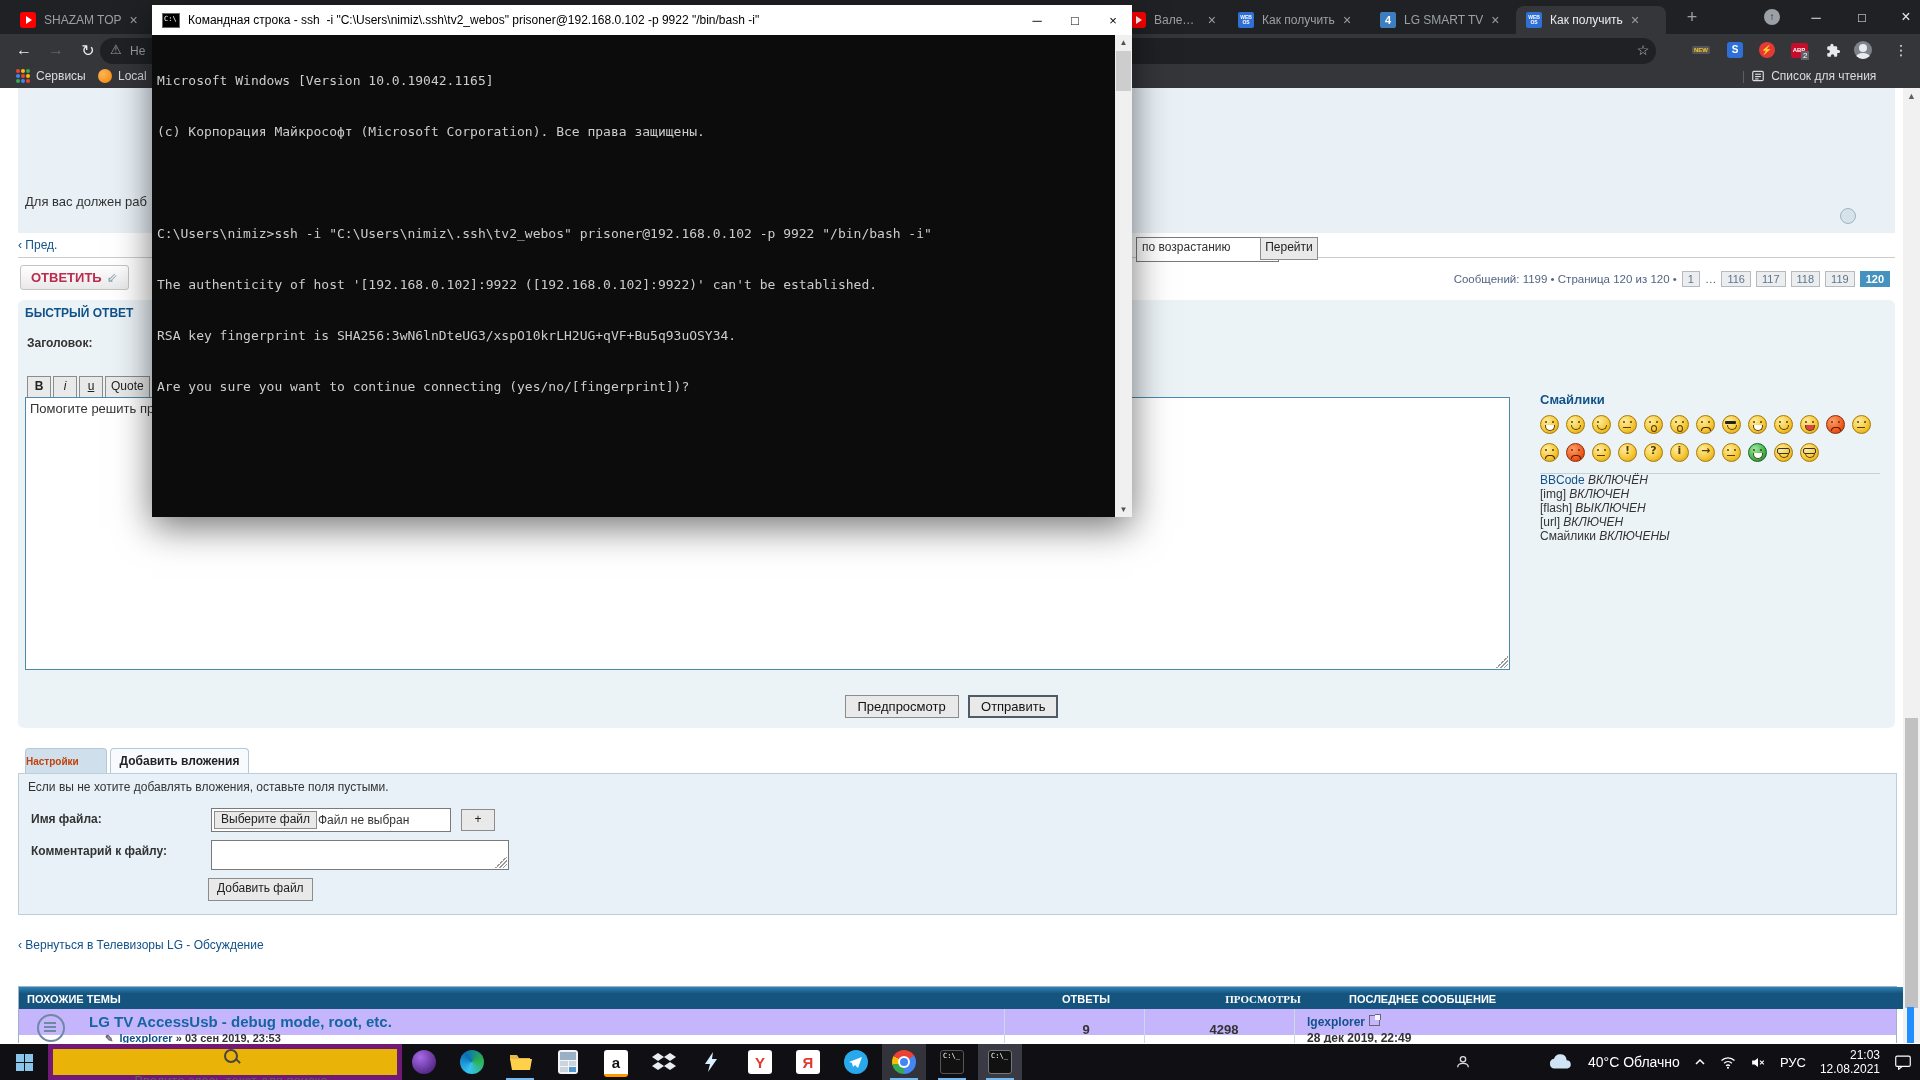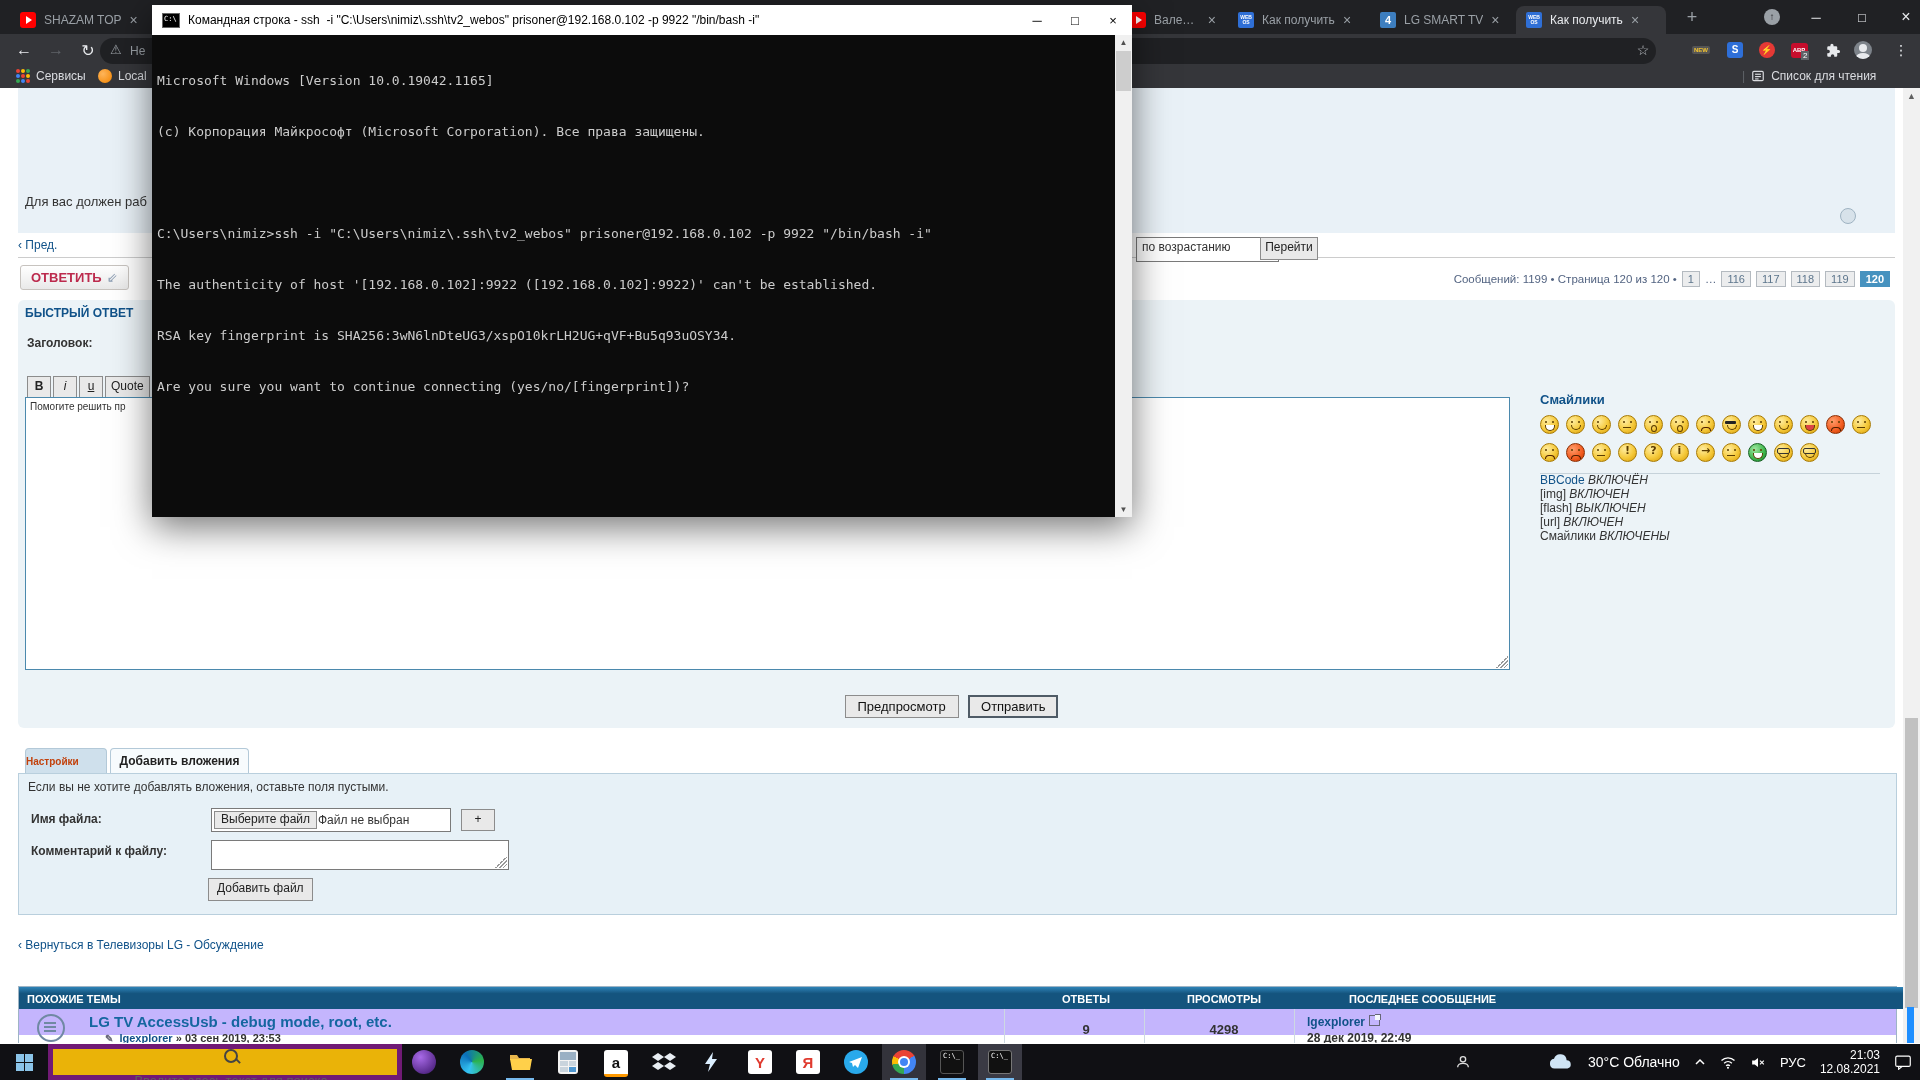--- a/index.html
+++ b/index.html
@@ -75,21 +75,21 @@
               font-size:11.5px;color:#536482;}
   .pg{border:1px solid #b4bac0;background:#ecedee;color:#5c758c;padding:1px 5px;font-size:11px;}
   .pg.cur{background:#4692bf;border-color:#4692bf;color:#fff;font-weight:bold;}
 
   #qr-panel{position:absolute;left:18px;top:212px;width:1877px;height:428px;background:#ecf3f7;
             border-radius:6px;}
   #qr-header{position:absolute;left:7px;top:6px;color:#105289;font-weight:bold;font-size:12px;}
   #subject-label{position:absolute;left:9px;top:36px;font-weight:bold;}
   .bbbtn{position:absolute;top:76px;height:20px;line-height:18px;padding:0 5px;}
   #qr-textarea{position:absolute;left:7px;top:97px;width:1483px;height:271px;background:#fff;
-               border:1px solid #4b89ad;font-size:10px;color:#333;padding:0;}
+               border:1px solid #4b89ad;font-size:13px;color:#333;padding:0;}
   #qr-textarea .txt{position:absolute;left:4px;top:3px;white-space:pre;}
   .grip{position:absolute;right:1px;bottom:1px;width:12px;height:12px;
         background:linear-gradient(135deg,transparent 50%,#999 50%,#999 57%,transparent 57%,
         transparent 65%,#999 65%,#999 72%,transparent 72%,transparent 80%,#999 80%,#999 87%,transparent 87%);}
   #smiley-box{position:absolute;left:1522px;top:92px;width:352px;}
   #smiley-title{color:#105289;font-weight:bold;font-size:13px;}
   .smrow{margin-top:8px;height:20px;}
   .face{display:inline-block;width:17px;height:17px;margin-right:7px;border-radius:50%;
         background:radial-gradient(circle at 35% 30%,#ffec9e,#f5c93a 55%,#d79b06);
         border:1px solid #a87900;position:relative;vertical-align:middle;}
@@ -406,21 +406,21 @@
     </div>
 
     <div id="back-link">
       <span class="link"><span>‹</span> <span>Вернуться в Телевизоры LG - Обсуждение</span></span>
     </div>
 
     <div id="similar">
       <div id="similar-header">
         <span class="h1">ПОХОЖИЕ ТЕМЫ</span>
         <span class="colhead" style="left:997px;width:140px;">ОТВЕТЫ</span>
-        <span class="colhead" style="left:1135px;width:140px;">ПРОСМОТРЫ</span>
+        <span class="colhead" style="left:1174px;width:140px;font-family:Liberation Serif, serif;">ПРОСМОТРЫ</span>
         <span class="colhead" style="left:1288px;text-align:left;margin-left:42px;">ПОСЛЕДНЕЕ СООБЩЕНИЕ</span>
       </div>
       <div id="similar-row">
         <div id="topic-icon"></div>
         <a id="topic-title">LG TV AccessUsb - debug mode, root, etc.</a>
         <div id="topic-meta">
           <span class="pen">✎</span>
           <span class="link">lgexplorer</span>
           <span>» 03 сен 2019, 23:53</span>
         </div>
@@ -547,21 +547,21 @@
           <path d="M4 20c0-4 4-6 8-6s8 2 8 6" fill="none" stroke="#ddd" stroke-width="2"></path>
         </svg>
     </div>
 
     <div id="tray">
       <span class="trayico">
         <svg width="26" height="18" viewBox="0 0 32 20">
             <path fill="#cfe4f5" d="M8 18a6 6 0 0 1-.6-11.9A8 8 0 0 1 23 8a5 5 0 0 1 1 9.9z"></path>
           </svg>
       </span>
-      <span>30°C Облачно</span>
+      <span>40°C Облачно</span>
       <span class="trayico">
         <svg width="12" height="10" viewBox="0 0 12 10">
             <polyline points="2,7 6,3 10,7" fill="none" stroke="#fff" stroke-width="1.5"></polyline>
           </svg>
       </span>
       <span class="trayico">
         <svg width="16" height="13" viewBox="0 0 24 20">
             <path d="M2 7a14 14 0 0 1 20 0" fill="none" stroke="#fff" stroke-width="2"></path>
             <path d="M6 11a9 9 0 0 1 12 0" fill="none" stroke="#fff" stroke-width="2"></path>
             <path d="M9 15a5 5 0 0 1 6 0" fill="none" stroke="#fff" stroke-width="2"></path>

